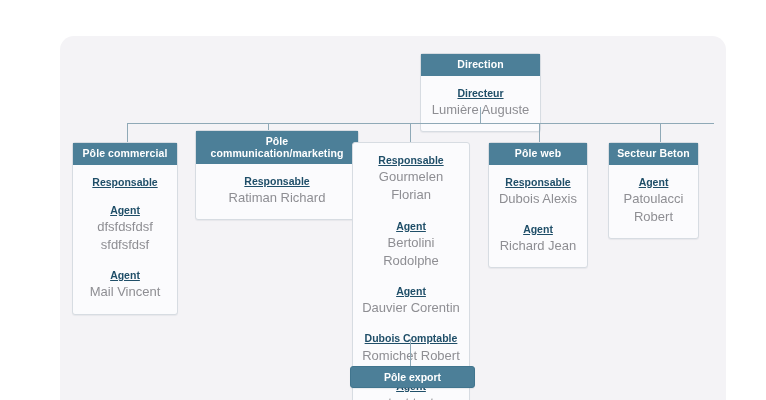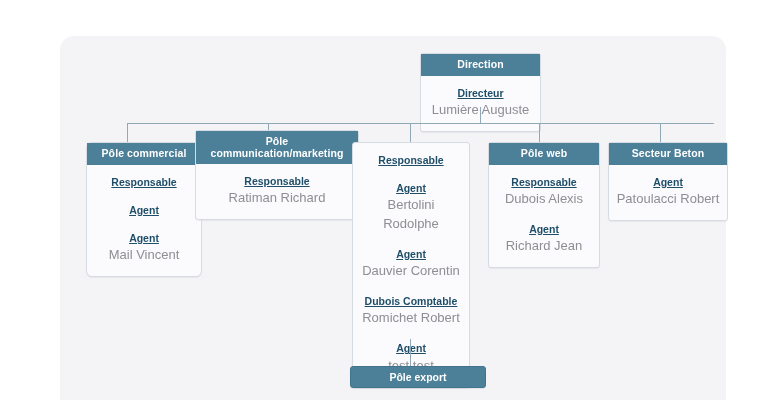--- a/index.html
+++ b/index.html
@@ -120,28 +120,29 @@
 
   <div class="conn conn-v" style="left:480px; top:107px; height:16px;"></div>
   <div class="conn conn-h" style="left:127px; top:123px; width:587px;"></div>
 
   <div class="conn conn-v" style="left:127px; top:123px; height:19px;"></div>
   <div class="conn conn-v" style="left:268px; top:123px; height:19px;"></div>
   <div class="conn conn-v" style="left:410px; top:123px; height:19px;"></div>
   <div class="conn conn-v" style="left:539px; top:123px; height:19px;"></div>
   <div class="conn conn-v" style="left:660px; top:123px; height:19px;"></div>
 
-  <div class="node" style="left:86px; top:142px; width:116px;border-radius:6px;">
+  <div class="node" style="left:72px; top:142px; width:106px;">
     <div class="node-header">Pôle commercial</div>
     <div class="node-body">
       <div class="entry">
         <span class="entry-role">Responsable</span>
       </div>
       <div class="entry">
         <span class="entry-role">Agent</span>
+        <span class="entry-name">dfsfdsfdsf sfdfsfdsf</span>
       </div>
       <div class="entry">
         <span class="entry-role">Agent</span>
         <span class="entry-name">Mail Vincent</span>
       </div>
     </div>
   </div>
 
   <div class="node" style="left:195px; top:130px; width:164px;">
     <div class="node-header">Pôle communication/marketing</div>
@@ -150,61 +151,62 @@
         <span class="entry-role">Responsable</span>
         <span class="entry-name">Ratiman Richard</span>
       </div>
     </div>
   </div>
 
   <div class="node" style="left:352px; top:142px; width:118px;">
     <div class="node-body">
       <div class="entry">
         <span class="entry-role">Responsable</span>
+        <span class="entry-name">Gourmelen Florian</span>
       </div>
       <div class="entry">
         <span class="entry-role">Agent</span>
         <span class="entry-name">Bertolini Rodolphe</span>
       </div>
       <div class="entry">
         <span class="entry-role">Agent</span>
         <span class="entry-name">Dauvier Corentin</span>
       </div>
       <div class="entry">
         <span class="entry-role">Dubois Comptable</span>
         <span class="entry-name">Romichet Robert</span>
       </div>
       <div class="entry">
         <span class="entry-role">Agent</span>
         <span class="entry-name">test test</span>
       </div>
     </div>
   </div>
 
-  <div class="node" style="left:488px; top:142px; width:112px;">
+  <div class="node" style="left:488px; top:142px; width:100px;">
     <div class="node-header">Pôle web</div>
     <div class="node-body">
       <div class="entry">
         <span class="entry-role">Responsable</span>
         <span class="entry-name">Dubois Alexis</span>
       </div>
       <div class="entry">
         <span class="entry-role">Agent</span>
         <span class="entry-name">Richard Jean</span>
       </div>
     </div>
   </div>
 
-  <div class="node" style="left:608px; top:142px; width:120px;">
+  <div class="node" style="left:608px; top:142px; width:91px;">
     <div class="node-header">Secteur Beton</div>
     <div class="node-body">
       <div class="entry">
         <span class="entry-role">Agent</span>
         <span class="entry-name">Patoulacci Robert</span>
       </div>
     </div>
   </div>
 
   <div class="conn conn-v" style="left:410px; top:339px; height:27px;"></div>
 
-  <div class="node-flat" style="left:350px; top:366px; width:136px;">Pôle export</div>
+  <div class="node-flat" style="left:350px; top:366px; width:125px;">Pôle export</div>
 
 </div>
 
 </body></html>

